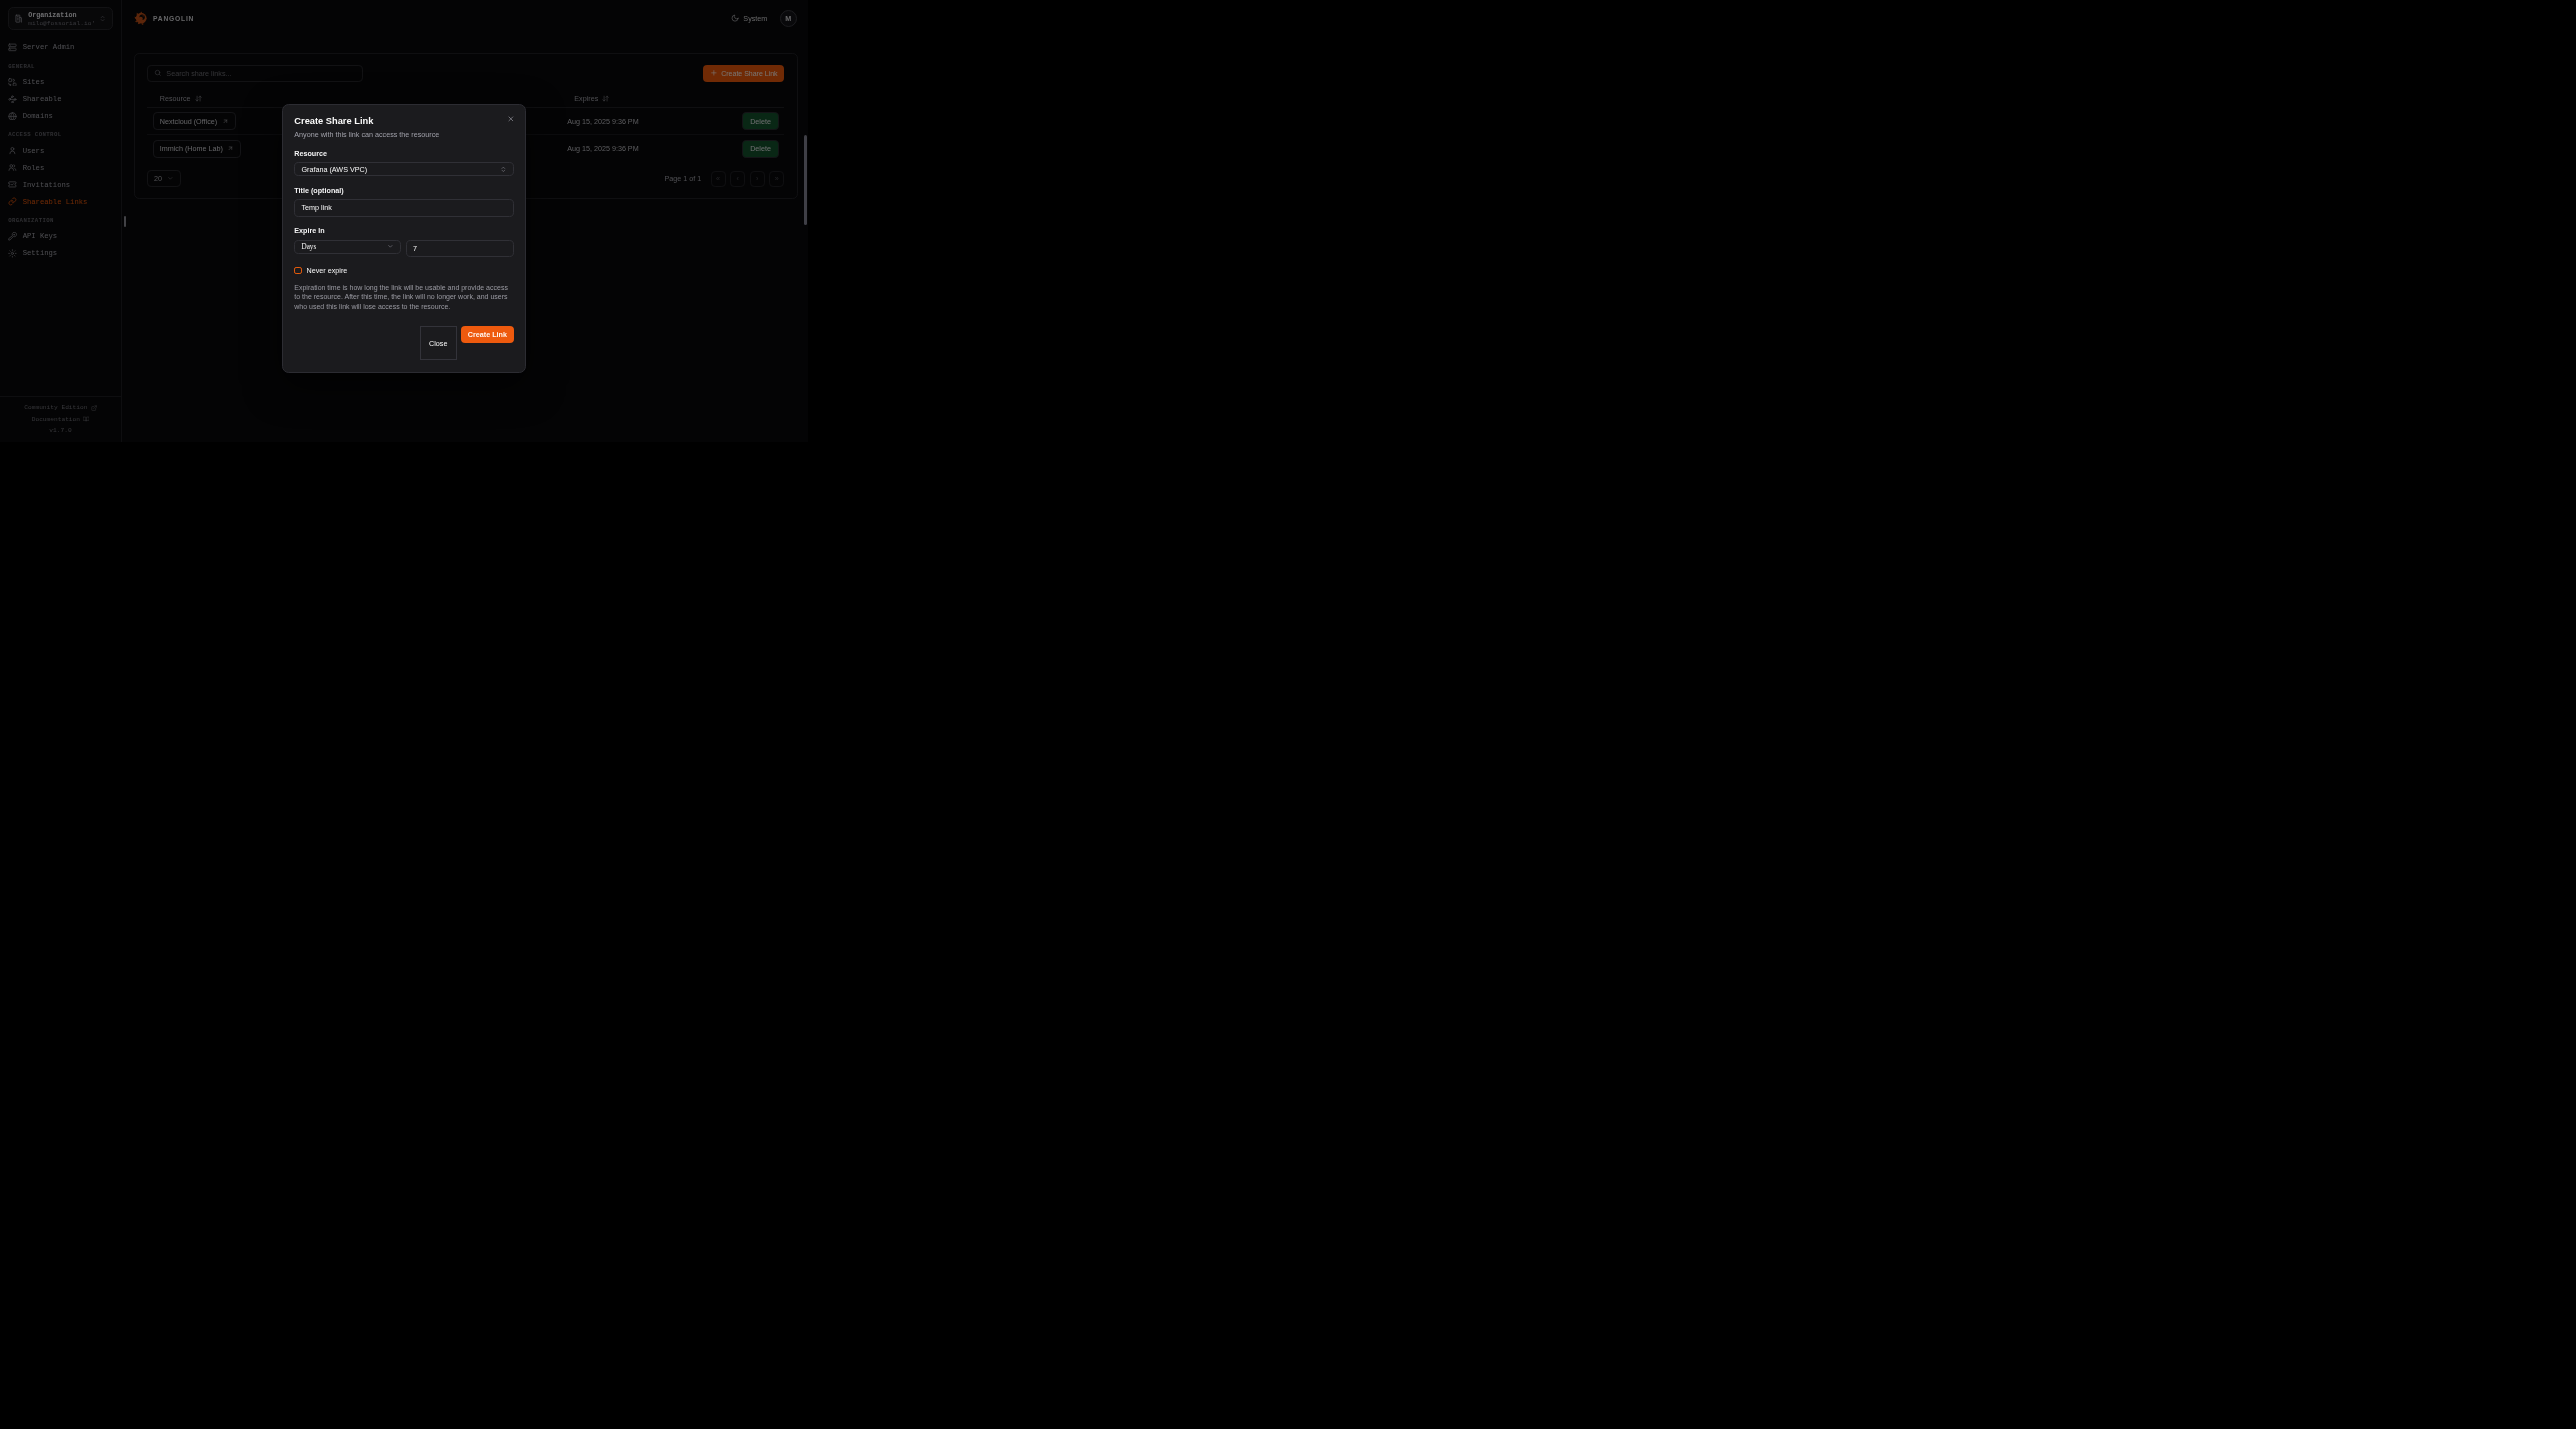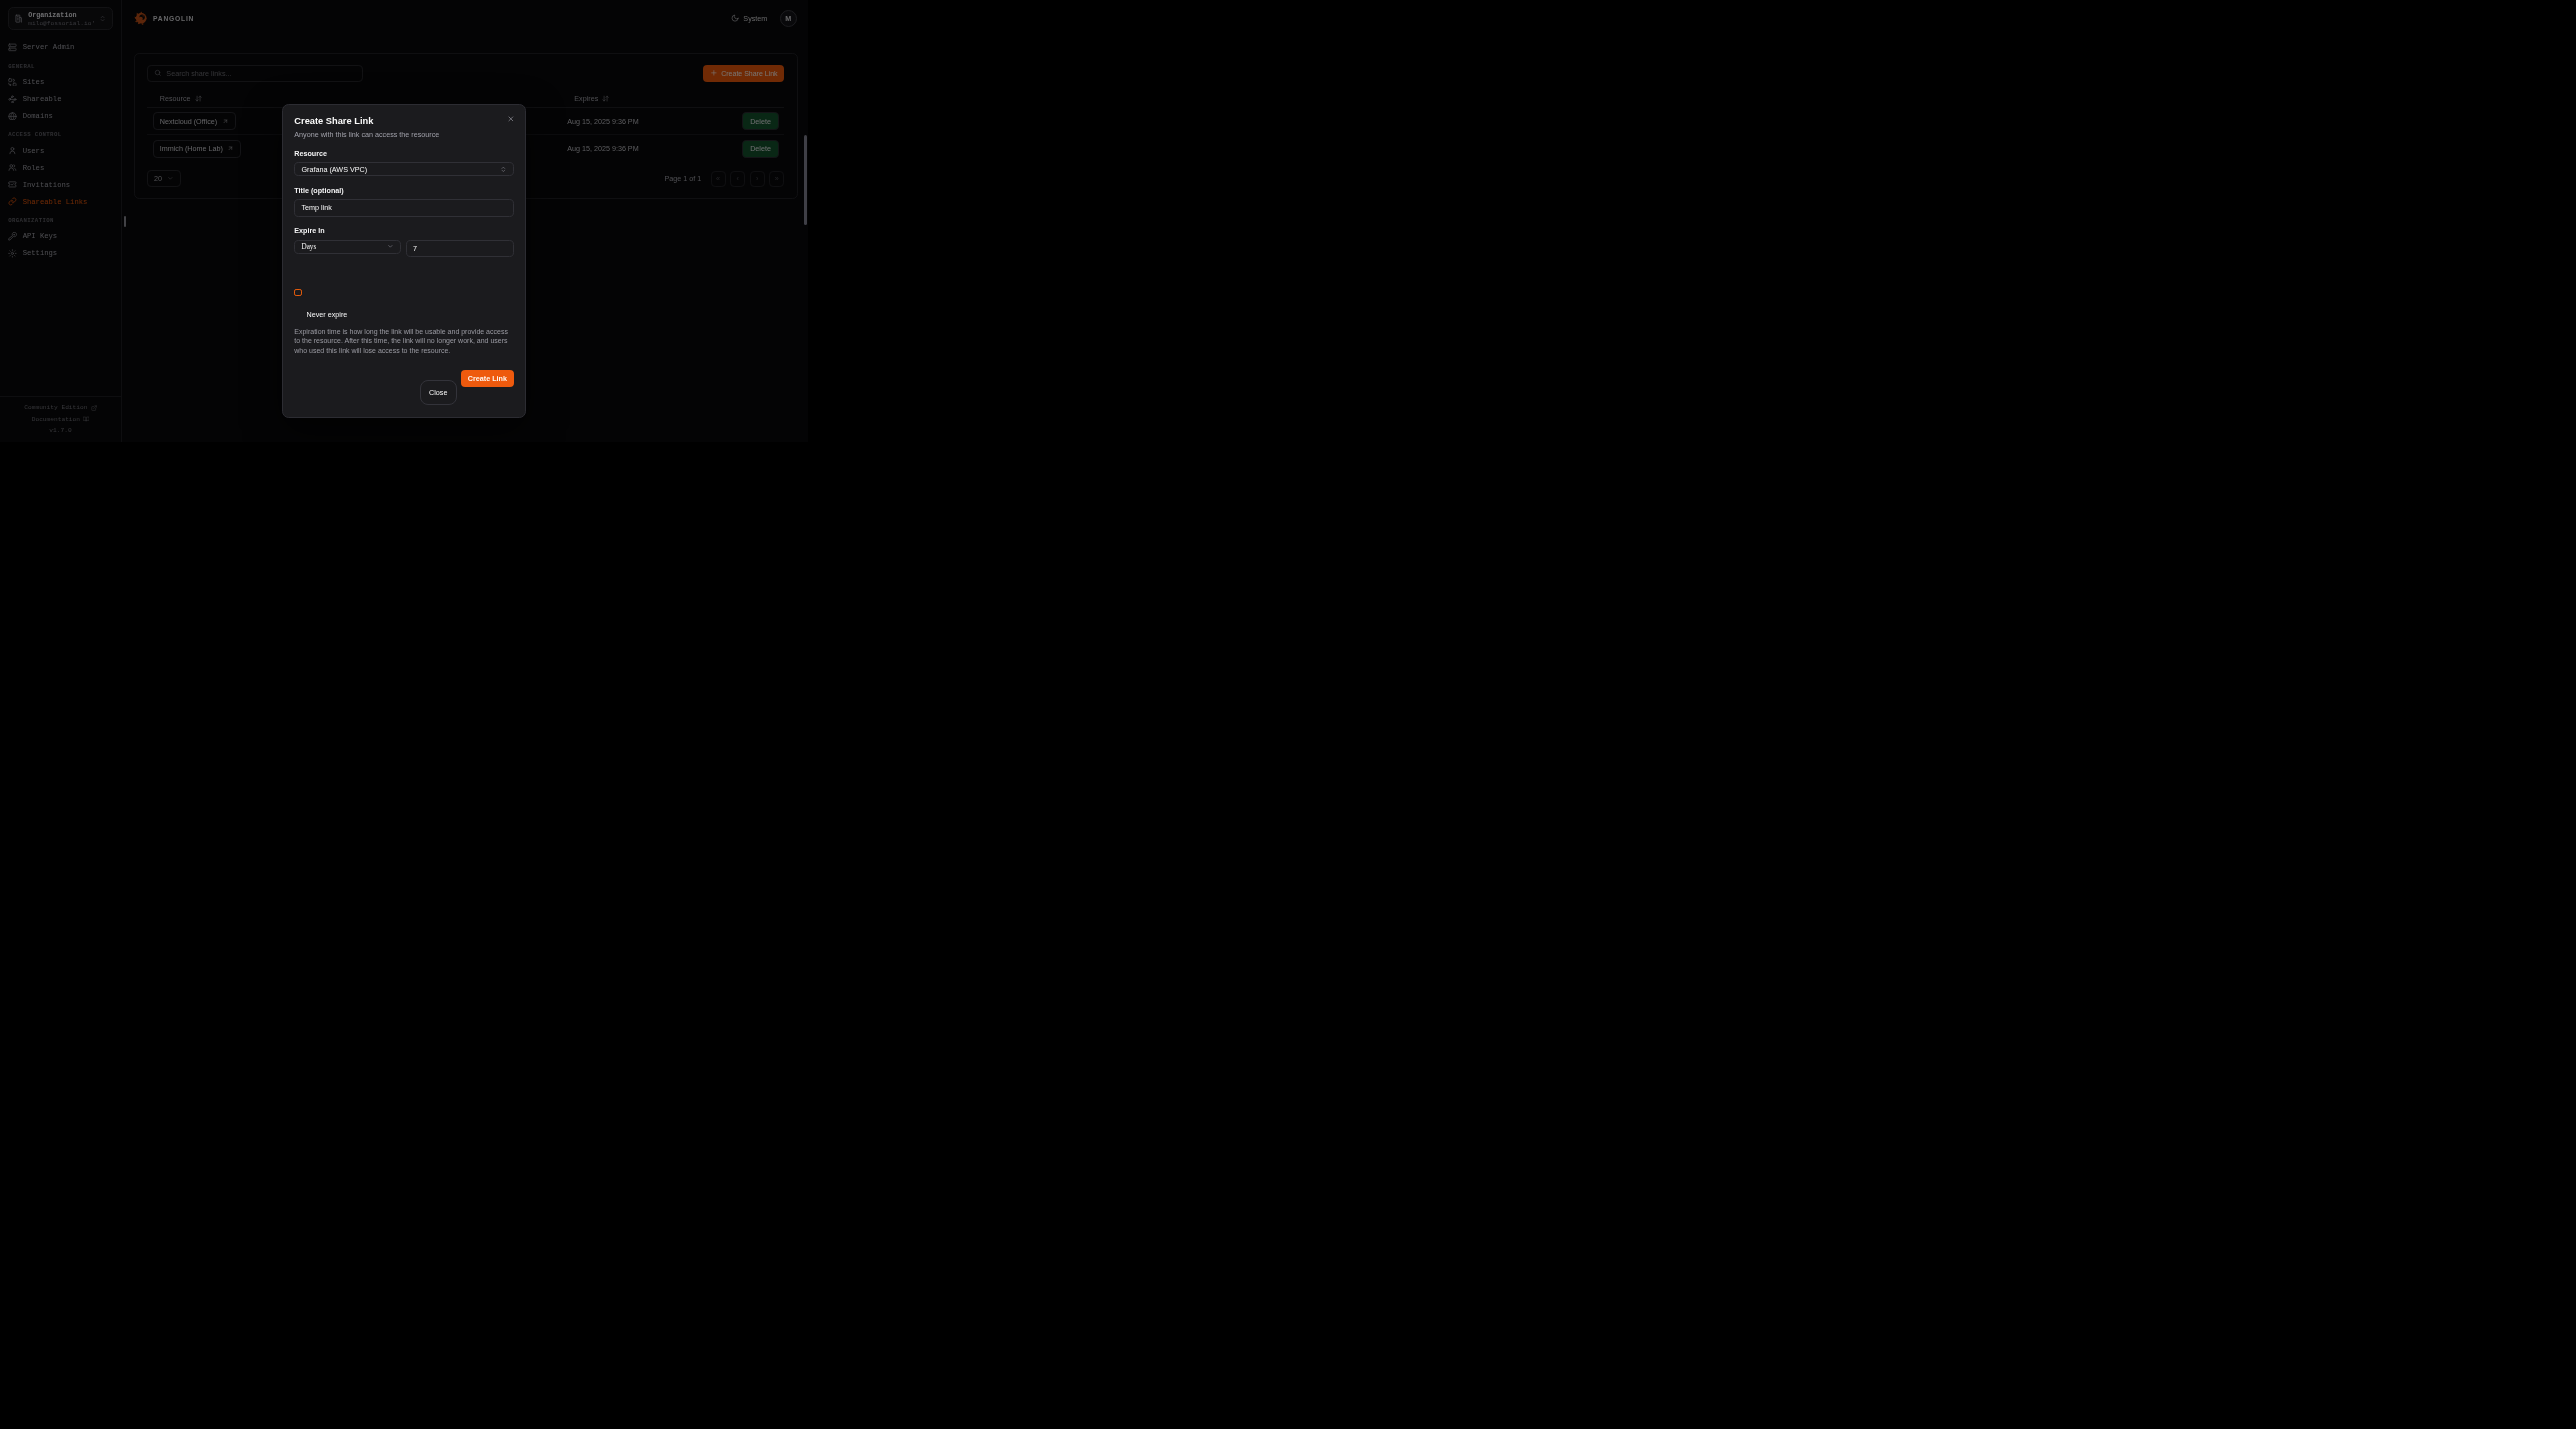--- a/index.html
+++ b/index.html
@@ -83,24 +83,24 @@
   .m-sub { font-size:7.2px; color:#a1a1aa; margin-top:4.1px; }
   .m-label { font-size:7.2px; font-weight:700; color:#f4f4f5; margin:9.3px 0 4.6px; }
   .m-select { display:flex; align-items:center; justify-content:space-between; height:14px; border:0.5px solid #303036; border-radius:4.6px; padding:0 6.2px; font-size:7.2px; color:#fafafa; cursor:pointer; background:transparent; }
   .m-select .chev { color:#8a8a92; }
   .m-input { width:100%; height:17.5px; border:0.5px solid #303036; border-radius:4.6px; padding:0 6.2px; font-size:7.2px; color:#fafafa; background:transparent; font-family:inherit; outline:none; }
   .expire-row { display:flex; gap:4.6px; }
   .expire-row .m-select { width:107px; flex:0 0 auto;font-family:Liberation Serif, serif; }
   .expire-row .m-input { flex:1; }
   .check-row { display:flex; align-items:center; gap:4.6px; margin-top:8.8px; cursor:pointer; }
   .checkbox { width:7.7px; height:7.7px; border:1px solid #e65c0c; border-radius:2.1px; background:transparent; }
-  .check-label { font-size:7.2px; color:#fafafa;margin-top:44px; }
+  .check-label { font-size:7.2px; color:#fafafa; }
   .m-help { font-size:7px; color:#9b9ba3; line-height:1.42; margin-top:7.7px; }
   .m-footer { display:flex; justify-content:flex-end; gap:4.6px; margin-top:14px; }
-  .btn-close { height:25px; padding:0 8.2px; border:0.5px solid #33333a; border-radius:8px; color:#fafafa; font-size:7.2px; background:transparent; font-family:inherit; cursor:pointer;margin-top:10px; }
+  .btn-close { height:34px; padding:0 8.2px; border:0.5px solid #33333a; border-radius:0; color:#fafafa; font-size:7.2px; background:transparent; font-family:inherit; cursor:pointer; }
   .btn-create { height:16.5px; padding:0 6.7px; border-radius:4.1px; background:#ee5a0e; color:#fff6f0; font-size:7.2px; font-weight:600; border:none; font-family:inherit; cursor:pointer; }
 </style>
 </head>
 <body>
 
 <div class="screen">
 
   <div class="sidebar">
     <div class="sidebar-top">
       <div class="org">

